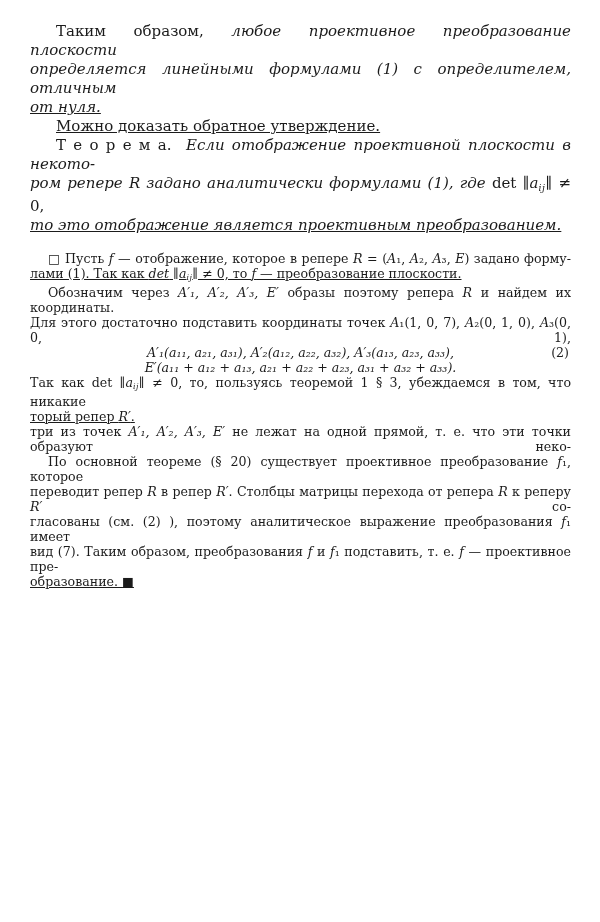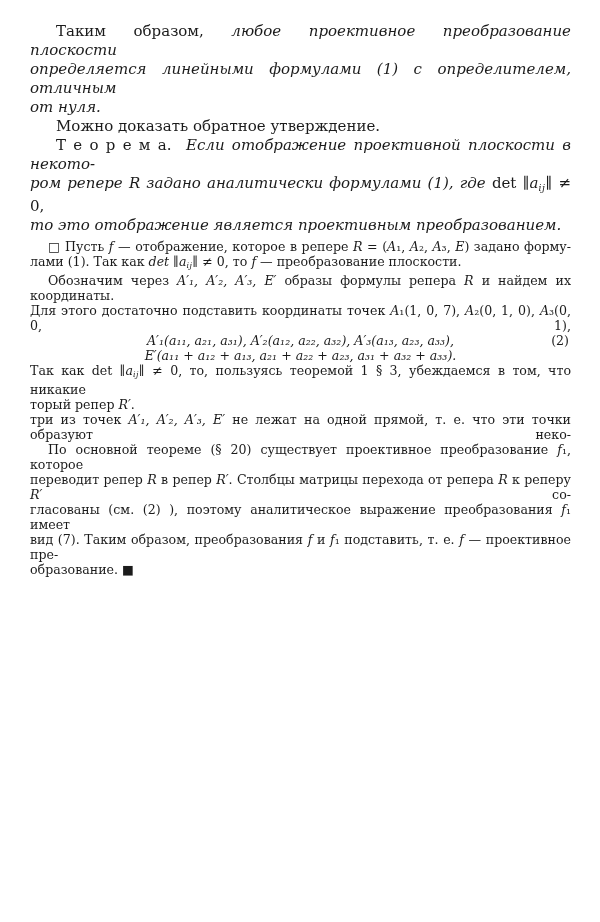--- a/index.html
+++ b/index.html
@@ -6,24 +6,24 @@
   body { width:600px; height:922px; background:#ffffff; }
   .page {
     position:relative; width:600px; height:804px; overflow:hidden;
     background:#ffffff; color:#1b1b1b;
     font-family:"DejaVu Serif","DejaVu Sans",serif;
   }
   .col { position:absolute; left:30px; top:22px; width:541px; }
   .blk { margin:0; padding:0; }
   .large { font-size:15px; line-height:19px; }
   .small { font-size:12.6px; line-height:15px; }
-  .proof-gap { margin-top:4px; }
+  .proof-gap { margin-top:16px; }
   .ln { position:relative; }
   .ln.j { text-align:justify; text-align-last:justify; }
-  .ln.l { text-align:center; text-align-last:left; }
+  .ln.l { text-align:center; text-align-last:left;text-decoration:underline; }
   .ln.c { text-align:left; text-align-last:center; }
   .large .ind { text-indent:26px; }
   .small .ind { text-indent:18px; }
   .i { font-style:italic; }
   .s { font-size:0.62em; vertical-align:-0.28em; letter-spacing:0.5px; }
   .eq { position:absolute; right:2px; top:0; font-style:normal; }
 </style>
 </head>
 <body>
 
@@ -40,21 +40,21 @@
     <div class="blk large">
         <div class="ln j ind"><span>Т е о р е м а.&nbsp; </span><span class="i">Если отображение проективной плоскости в некото-</span></div>
         <div class="ln j"><span class="i">ром репере R задано аналитически формулами (1), где </span><span>det ∥</span><span class="i">a</span><span class="i s">ij</span><span>∥ ≠ 0,</span></div>
         <div class="ln l"><span class="i">то это отображение является проективным преобразованием.</span></div>
       </div>
     <div class="blk small proof-gap">
         <div class="ln j ind"><span>□ Пусть </span><span class="i">f</span><span> — отображение, которое в репере </span><span class="i">R</span><span> = (</span><span class="i">A</span><span>₁, </span><span class="i">A</span><span>₂, </span><span class="i">A</span><span>₃, </span><span class="i">E</span><span>) задано форму-</span></div>
         <div class="ln l"><span>лами (1). Так как </span><span class="i">det</span><span> ∥</span><span class="i">a</span><span class="i s">ij</span><span>∥ ≠ 0, то </span><span class="i">f</span><span> — преобразование плоскости.</span></div>
       </div>
     <div class="blk small">
-        <div class="ln j ind"><span>Обозначим через </span><span class="i">A′₁, A′₂, A′₃, E′</span><span> образы формулы репера </span><span class="i">R</span><span> и найдем их координаты.</span></div>
+        <div class="ln j ind"><span>Обозначим через </span><span class="i">A′₁, A′₂, A′₃, E′</span><span> образы поэтому репера </span><span class="i">R</span><span> и найдем их координаты.</span></div>
         <div class="ln j"><span>Для этого достаточно подставить координаты точек </span><span class="i">A</span><span>₁(1, 0, 7), </span><span class="i">A</span><span>₂(0, 1, 0), </span><span class="i">A</span><span>₃(0, 0, 1),</span></div>
       </div>
     <div class="blk small">
         <div class="ln c"><span class="i">A′₁(a₁₁, a₂₁, a₃₁), A′₂(a₁₂, a₂₂, a₃₂), A′₃(a₁₃, a₂₃, a₃₃),</span><span class="eq">(2)</span></div>
         <div class="ln c"><span class="i">E′(a₁₁ + a₁₂ + a₁₃, a₂₁ + a₂₂ + a₂₃, a₃₁ + a₃₂ + a₃₃).</span></div>
       </div>
     <div class="blk small">
         <div class="ln j"><span>Так как det ∥</span><span class="i">a</span><span class="i s">ij</span><span>∥ ≠ 0, то, пользуясь теоремой 1 § 3, убеждаемся в том, что никакие</span></div>
         <div class="ln l"><span>торый репер </span><span class="i">R′</span><span>.</span></div>
         <div class="ln j"><span>три из точек </span><span class="i">A′₁, A′₂, A′₃, E′</span><span> не лежат на одной прямой, т. е. что эти точки образуют неко-</span></div>

